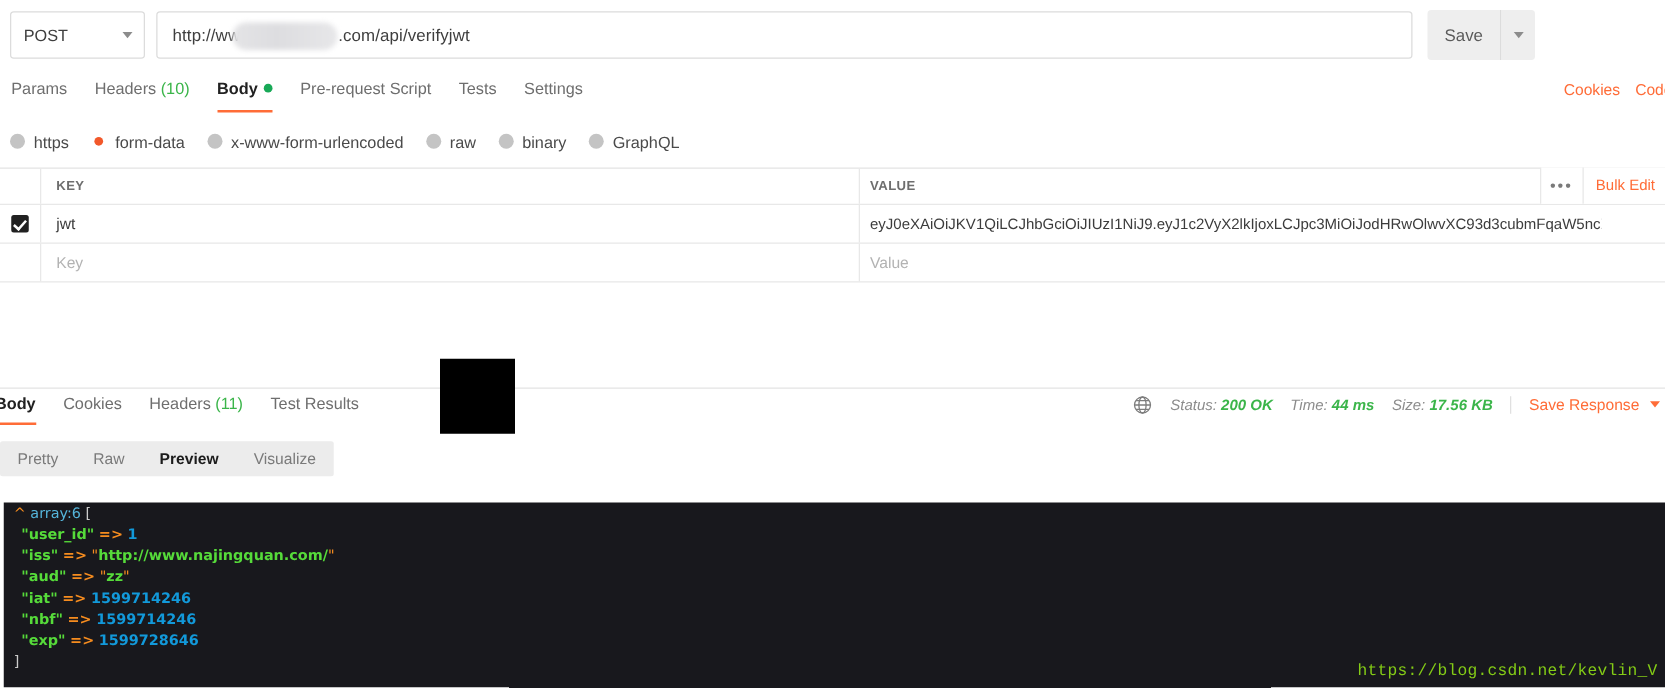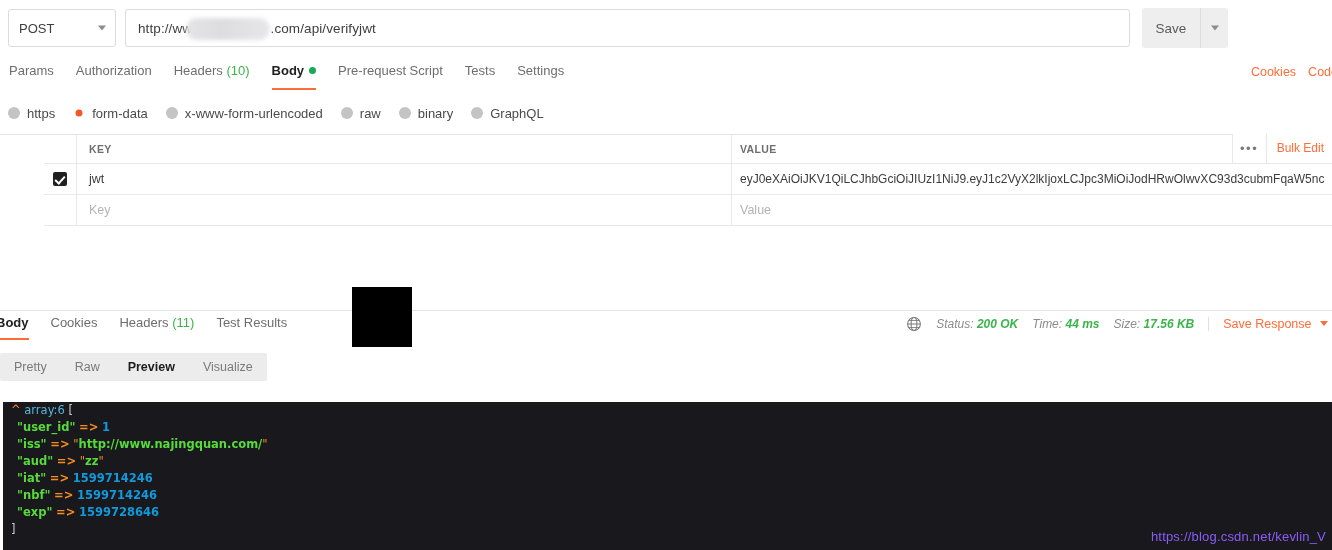--- a/index.html
+++ b/index.html
@@ -117,21 +117,20 @@
     content: ""; position: absolute; left: 50%; top: 50%;
     transform: translate(-50%,-50%); width: 7px; height: 7px;
     border-radius: 50%; background: #f2582a;
   }
   .mode-label { font-size: 13px; color: #4a4a4a; white-space: nowrap; }
 
   
   .kvtable {
     position: absolute; left: 0; top: 134px; width: 1332px;
     border-top: 1px solid #e4e4e4;
-    padding-left: 44px;
   }
   .kvrow { display: flex; height: 31px; border-bottom: 1px solid #e8e8e8; }
   .kvrow.head { height: 29px; }
   .cell-check {
     width: 33px; border-right: 1px solid #e8e8e8; display: flex;
     align-items: center; justify-content: center; flex: none;
   }
   .cell-key {
     width: 655px; border-right: 1px solid #e8e8e8; display: flex;
     align-items: center; padding-left: 12px; flex: none; overflow: hidden;
@@ -242,21 +241,21 @@
   .car { color: #f68c1f; }
   .arr { color: #55b5db; }
   .brk { color: #cccccc; }
   .k { color: #56db3a; font-weight: bold; }
   .q { color: #f68c1f; }
   .op { color: #f68c1f; font-weight: bold; }
   .num { color: #1299da; font-weight: bold; }
   .str { color: #56db3a; font-weight: bold; }
   .watermark {
     position: absolute; right: 6px; bottom: 6px; font-size: 13px;
-    color: #8b5cf6; font-family: Liberation Sans, sans-serif;
+    color: #84cc16; font-family: Liberation Mono, monospace;
     letter-spacing: .2px; white-space: nowrap; margin-left: 27px;
   }
 </style>
 </head>
 <body>
 
 <div class="app">
 
   <div class="urlbar">
     <div class="method-select">
@@ -270,21 +269,20 @@
     <div class="save-group">
       <button class="save-btn">Save</button>
       <button class="save-caret-btn">
           <span class="caret"></span>
         </button>
     </div>
   </div>
 
   <div class="req-tabs" id="req-tabs">
       <div class="rtab"><span>Params</span></div>
-      <div class="rtab"><span>Authorization</span></div>
       <div class="rtab"><span>Headers</span> <span class="count">(10)</span></div>
       <div class="rtab active"><span>Body</span><span class="greendot"></span></div>
       <div class="rtab"><span>Pre-request Script</span></div>
       <div class="rtab"><span>Tests</span></div>
       <div class="rtab"><span>Settings</span></div>
     </div>
   <div class="right-links">
     <span>Cookies</span>
     <span class="clipped">Code</span>
   </div>

